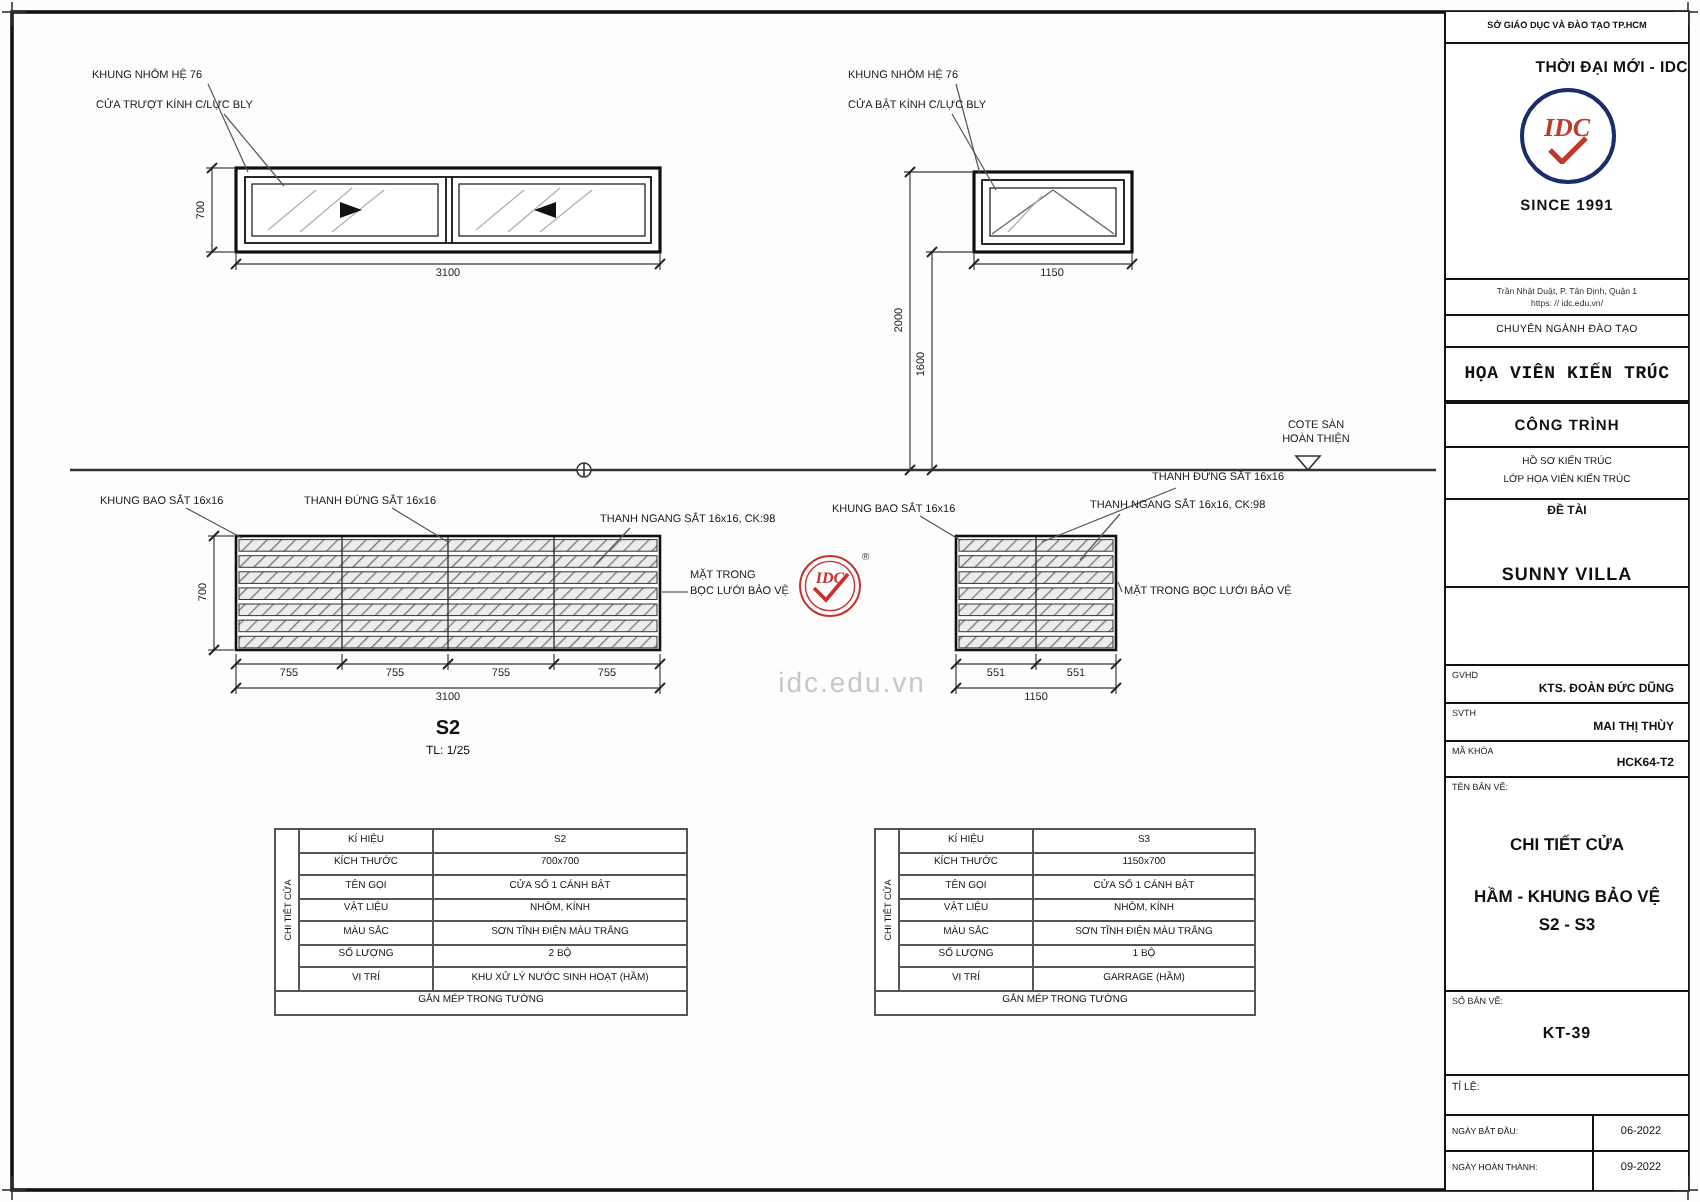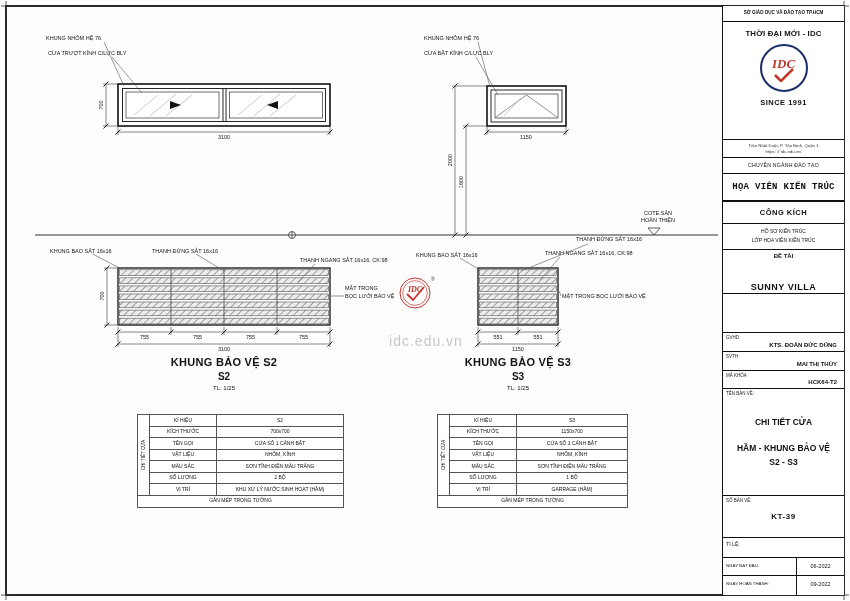--- a/index.html
+++ b/index.html
@@ -20,21 +20,21 @@
   .spec td{border:1px solid #555;font-size:5px;line-height:5.5px;height:10.5px;padding:0 2px;text-align:center;white-space:nowrap;color:#111;}
   .spec td.lab{width:62px;}
   .spec td.vert{width:11px;padding:0;position:relative;}
   .spec .vt{position:absolute;left:50%;top:50%;transform:translate(-50%,-50%) rotate(-90deg);font-size:4.6px;white-space:nowrap;}
   .spec td.foot{height:11px;font-size:5px;}
   
   .tb{position:absolute;left:722px;top:6px;width:121px;height:589px;background:#fff;border-left:1.6px solid #111;}
   .tb .sec{position:absolute;left:0;width:100%;border-bottom:1px solid #111;box-sizing:border-box;overflow:hidden;}
   .tb .center{text-align:center;}
   .dept{font-size:4.6px;font-weight:bold;padding-top:4px;}
-  .brand{font-size:7.8px;font-weight:bold;text-align:center;margin-top:7px;letter-spacing:.2px;}
+  .brand{font-size:7.8px;font-weight:bold;text-align:right;margin-top:7px;letter-spacing:.2px;}
   .logo-circle{position:relative;width:44px;height:44px;border:2.5px solid #1c2d6b;border-radius:50%;margin:6px auto 0 auto;}
   .logo-idc{position:absolute;left:50%;top:40%;transform:translate(-50%,-50%);font-family:"Liberation Serif",serif;font-weight:bold;font-style:italic;font-size:13px;color:#c0392b;}
   .logo-check{position:absolute;left:50%;top:66%;transform:translate(-50%,-50%);}
   .since{font-size:7.5px;font-weight:bold;text-align:center;margin-top:6px;letter-spacing:.5px;}
   .addr{font-size:4.3px;line-height:6px;color:#333;text-align:center;padding-top:3px;}
   .training{font-size:5.2px;text-align:center;padding-top:4px;letter-spacing:.2px;}
   .major{font-size:9px;font-weight:bold;text-align:center;padding-top:8px;letter-spacing:.3px;font-family:Liberation Mono, monospace;}
   .congtrinh{font-size:7.5px;font-weight:bold;text-align:center;padding-top:6px;letter-spacing:.5px;}
   .proj{font-size:5px;line-height:9px;text-align:center;padding-top:3px;}
   .detai-lab{font-size:6px;font-weight:bold;text-align:center;padding-top:3px;}
@@ -273,27 +273,21 @@
 
   <div class="lbl" style="left:416px;top:252px;">KHUNG BAO SẮT 16x16</div>
   <div class="lbl" style="left:576px;top:236px;">THANH ĐỨNG SẮT 16x16</div>
   <div class="lbl" style="left:545px;top:250px;">THANH NGANG SẮT 16x16, CK:98</div>
   <div class="lbl" style="left:562px;top:293px;">MẶT TRONG BỌC LƯỚI BẢO VỆ</div>
   <div class="hdim" style="left:498px;top:333.5px;">551</div>
   <div class="hdim" style="left:538px;top:333.5px;">551</div>
   <div class="hdim" style="left:518px;top:345.5px;">1150</div>
 
   <div class="dtitle-wrap" style="left:118px;top:356px;width:212px;">
-    <div class="dtitle">KHUNG BẢO VỆ S2</div>
     <div class="dcode">S2</div>
-    <div class="dscale">TL: 1/25</div>
-  </div>
-  <div class="dtitle-wrap" style="left:458px;top:356px;width:120px;">
-    <div class="dtitle">KHUNG BẢO VỆ S3</div>
-    <div class="dcode">S3</div>
     <div class="dscale">TL: 1/25</div>
   </div>
 
   <div class="watermark" style="left:426px;top:341px;">idc.edu.vn</div>
 
   <table class="spec" style="left:137px;top:414px;">
     <tbody>
         <tr>
       <td class="vert" rowspan="7">
             <div class="vt">CHI TIẾT CỬA</div>
@@ -394,21 +388,21 @@
 
     <div class="sec" style="top:152px;height:16px;">
       <div class="training">CHUYÊN NGÀNH ĐÀO TẠO</div>
     </div>
 
     <div class="sec" style="top:168px;height:28px;border-bottom-width:2px;">
       <div class="major">HỌA VIÊN KIẾN TRÚC</div>
     </div>
 
     <div class="sec" style="top:196px;height:22px;">
-      <div class="congtrinh">CÔNG KÍCH</div>
+      <div class="congtrinh">CÔNG TRÌNH</div>
     </div>
 
     <div class="sec" style="top:218px;height:26px;">
       <div class="proj">HỒ SƠ KIẾN TRÚC</div>
       <div class="proj" style="padding-top:0;">LỚP HỌA VIÊN KIẾN TRÚC</div>
     </div>
 
     <div class="sec" style="top:244px;height:44px;">
       <div class="detai-lab">ĐỀ TÀI</div>
       <div class="detai-name">SUNNY VILLA</div>

